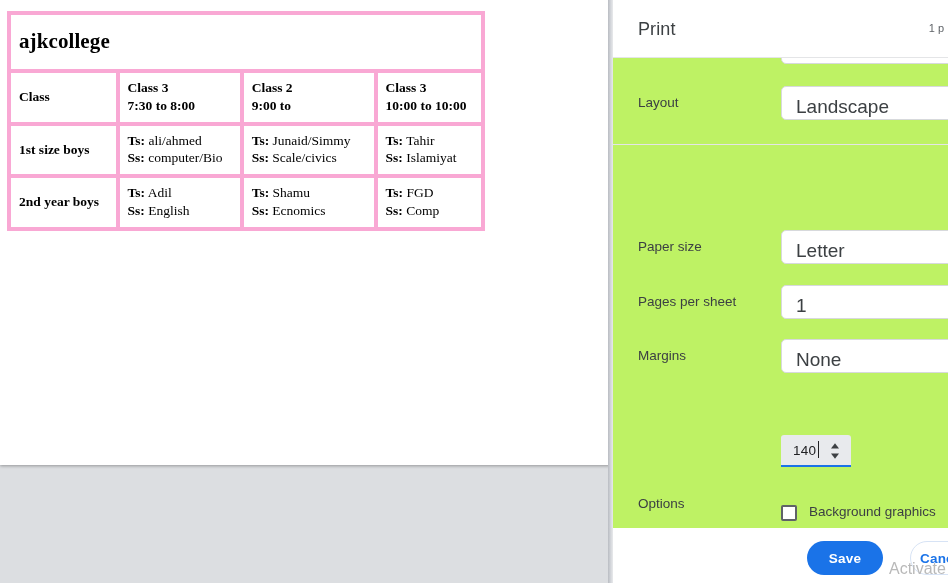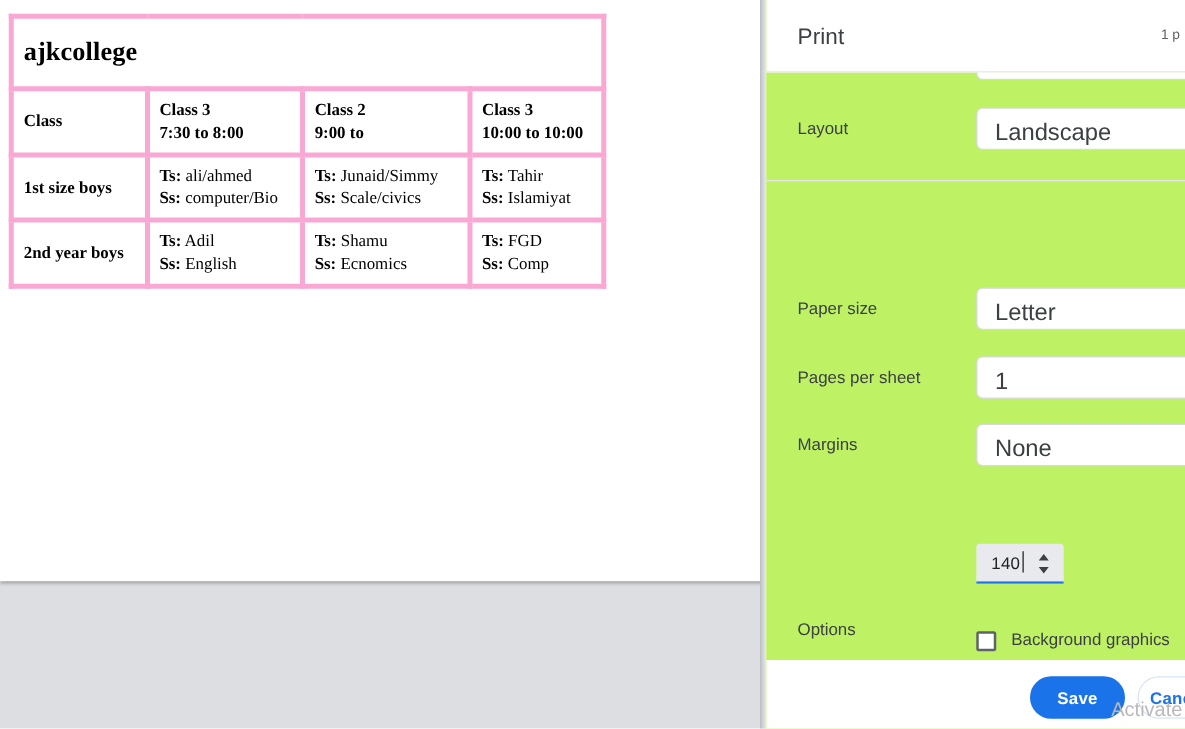--- a/index.html
+++ b/index.html
@@ -235,21 +235,21 @@
 
   
   #panel-footer {
     position: absolute;
     left: 0; bottom: 0;
     width: 335px; height: 55px;
     background: #ffffff;
   }
   #save-button {
     position: absolute;
-    left: 211px; top: 13px;
+    left: 194px; top: 13px;
     width: 76px; height: 34px;
     background: #1a73e8;
     color: #ffffff;
     border: none;
     border-radius: 17px;
     font-family: "Liberation Sans", sans-serif;
     font-size: 13.5px;
     font-weight: bold;
     cursor: pointer;
     letter-spacing: .2px;

